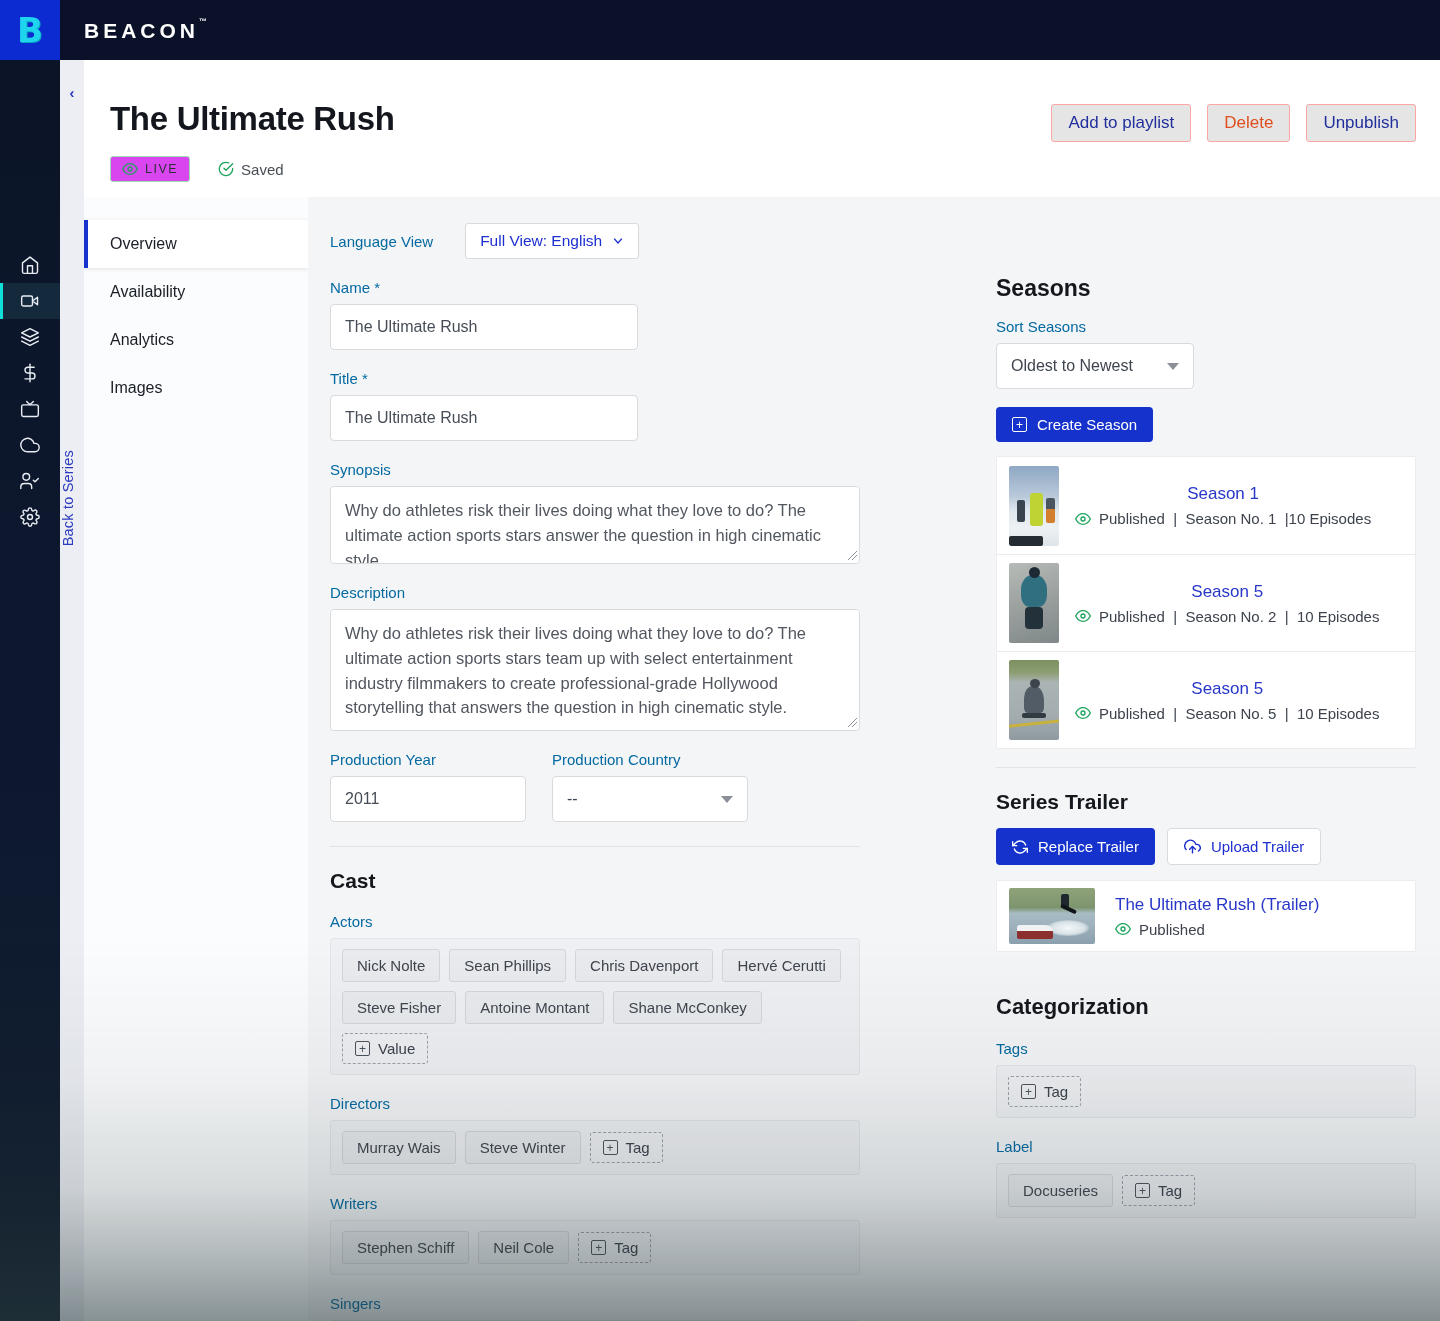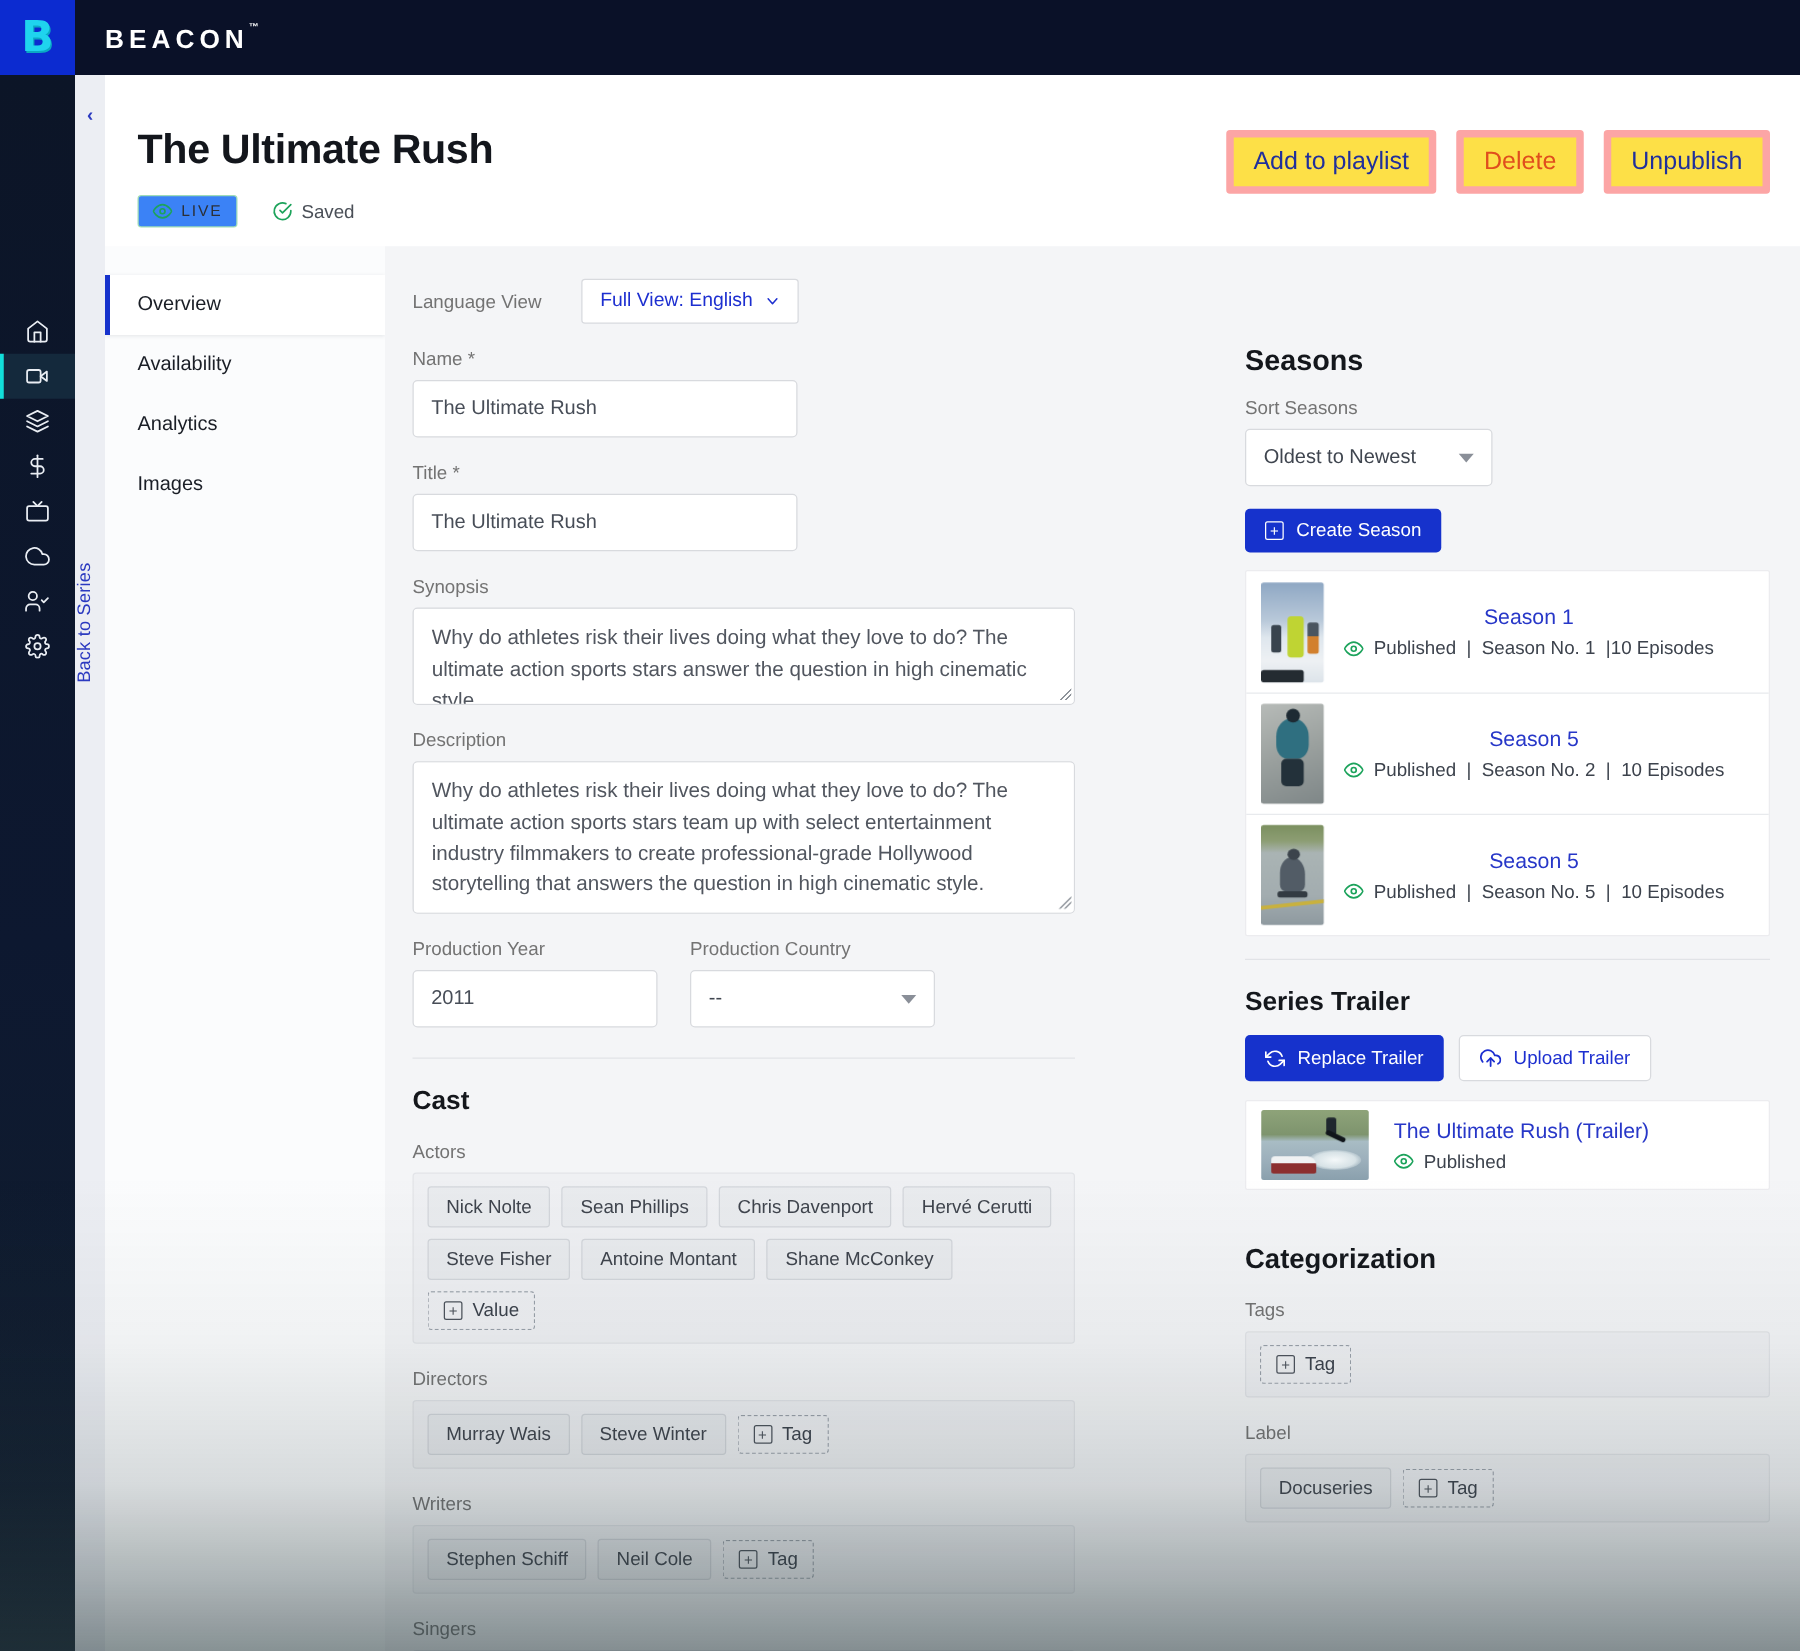--- a/index.html
+++ b/index.html
@@ -25,43 +25,43 @@
   
   .backrail { position:absolute; left:60px; top:60px; width:24px; height:1261px; background:#eceef3; z-index:4; }
   .collapse { position:absolute; left:0; top:24px; width:24px; text-align:center; color:#2b3ac0; font-size:15px; font-weight:700; cursor:pointer; }
   .backlink { position:absolute; left:0; top:390px; width:24px; writing-mode:vertical-rl; transform:rotate(180deg); color:#2b3ac0; font-size:14.5px; cursor:pointer; letter-spacing:.2px; }
 
   
   .main { position:absolute; left:84px; top:60px; width:1356px; height:1261px; }
   .pagehead { position:absolute; left:0; top:0; width:100%; height:137px; background:#fff; }
   .pagehead h1 { position:absolute; left:26px; top:40px; font-size:33px; font-weight:700; letter-spacing:-.3px; color:#13161c; }
   .statusrow { position:absolute; left:26px; top:96px; display:flex; align-items:center; gap:28px; }
-  .live-badge { display:inline-flex; align-items:center; gap:7px; background:#3b82f6; border:1px solid #9fdcb6; border-radius:3px; padding:4px 11px; font-size:12.5px; letter-spacing:1.5px; color:#2b3038; font-weight:500;text-align:center; }
+  .live-badge { display:inline-flex; align-items:center; gap:7px; background:#d946ef; border:1px solid #9fdcb6; border-radius:3px; padding:4px 11px; font-size:12.5px; letter-spacing:1.5px; color:#2b3038; font-weight:500;text-align:center; }
   .saved { display:inline-flex; align-items:center; gap:7px; font-size:15px; color:#4a4f57; }
   .ic-green { width:16px; height:16px; stroke:#1da35c; fill:none; stroke-width:2; stroke-linecap:round; stroke-linejoin:round; }
   .actions { position:absolute; right:24px; top:44px; display:flex; gap:16px; }
-  .btn { font-family:inherit; font-size:20px; background:#fde047; border:6px solid #fca5a5; border-radius:3px; padding:8px 16px; cursor:pointer; }
+  .btn { font-family:inherit; font-size:17px; background:#e5e5e5; border:1px solid #fca5a5; border-radius:3px; padding:8px 16px; cursor:pointer; }
   .btn.navy { color:#202f9c; }
   .btn.danger { color:#e04e1d; }
 
   .bodywrap { position:absolute; left:0; top:137px; width:100%; height:1124px; }
   .tabcol { position:absolute; left:0; top:0; width:224px; height:100%; background:#fbfcfd; }
   .tab { position:relative; height:48px; display:flex; align-items:center; padding-left:26px; font-size:16px; color:#1a1e26; cursor:pointer; }
   .tab:first-child { margin-top:23px; }
   .tab.active { background:#fff; box-shadow:0 1px 4px rgba(20,25,40,.12); }
   .tab.active .tbar { position:absolute; left:0; top:0; width:4px; height:100%; background:#1632cc; }
 
   .content { position:absolute; left:224px; top:0; right:0; height:100%; background:#f4f5f7; }
   .formcol { position:absolute; left:22px; top:0; width:530px; }
   .rightcol { position:absolute; left:688px; top:0; width:420px; }
 
   
   .langrow { margin-top:26px; display:flex; align-items:center; gap:32px; }
   .langrow .lbl { margin:0; }
-  .lbl { display:block; font-size:15px; color:#737373; margin:20px 0 8px; }
+  .lbl { display:block; font-size:15px; color:#0369a1; margin:20px 0 8px; }
   .dd-blue { display:inline-flex; align-items:center; gap:10px; background:#fff; border:1px solid #d8dade; border-radius:3px; padding:8px 14px; color:#1d2fd0; font-size:15.5px; cursor:pointer; }
   .dd-blue svg { width:12px; height:12px; stroke:#1d2fd0; fill:none; stroke-width:2.4; stroke-linecap:round; stroke-linejoin:round; }
   .inp { width:308px; height:46px; background:#fff; border:1px solid #d8dade; border-radius:4px; padding:0 14px; font-family:inherit; font-size:16px; color:#474d57; }
   .ta { width:530px; background:#fff; border:1px solid #d8dade; border-radius:4px; padding:11px 14px; font-family:inherit; font-size:16.5px; line-height:1.5; color:#51565f; resize:none; position:relative; display:block; }
   .ta-wrap { position:relative; }
   .grip { position:absolute; right:3px; bottom:4px; width:10px; height:10px; pointer-events:none; background:
       linear-gradient(135deg, transparent 0 52%, #8e939a 52% 60%, transparent 60% 72%, #8e939a 72% 80%, transparent 80%); cursor:nwse-resize; }
   .prodrow { display:flex; gap:26px; }
   .prodrow .cell { width:196px; }
   .inp.small { width:196px; }

